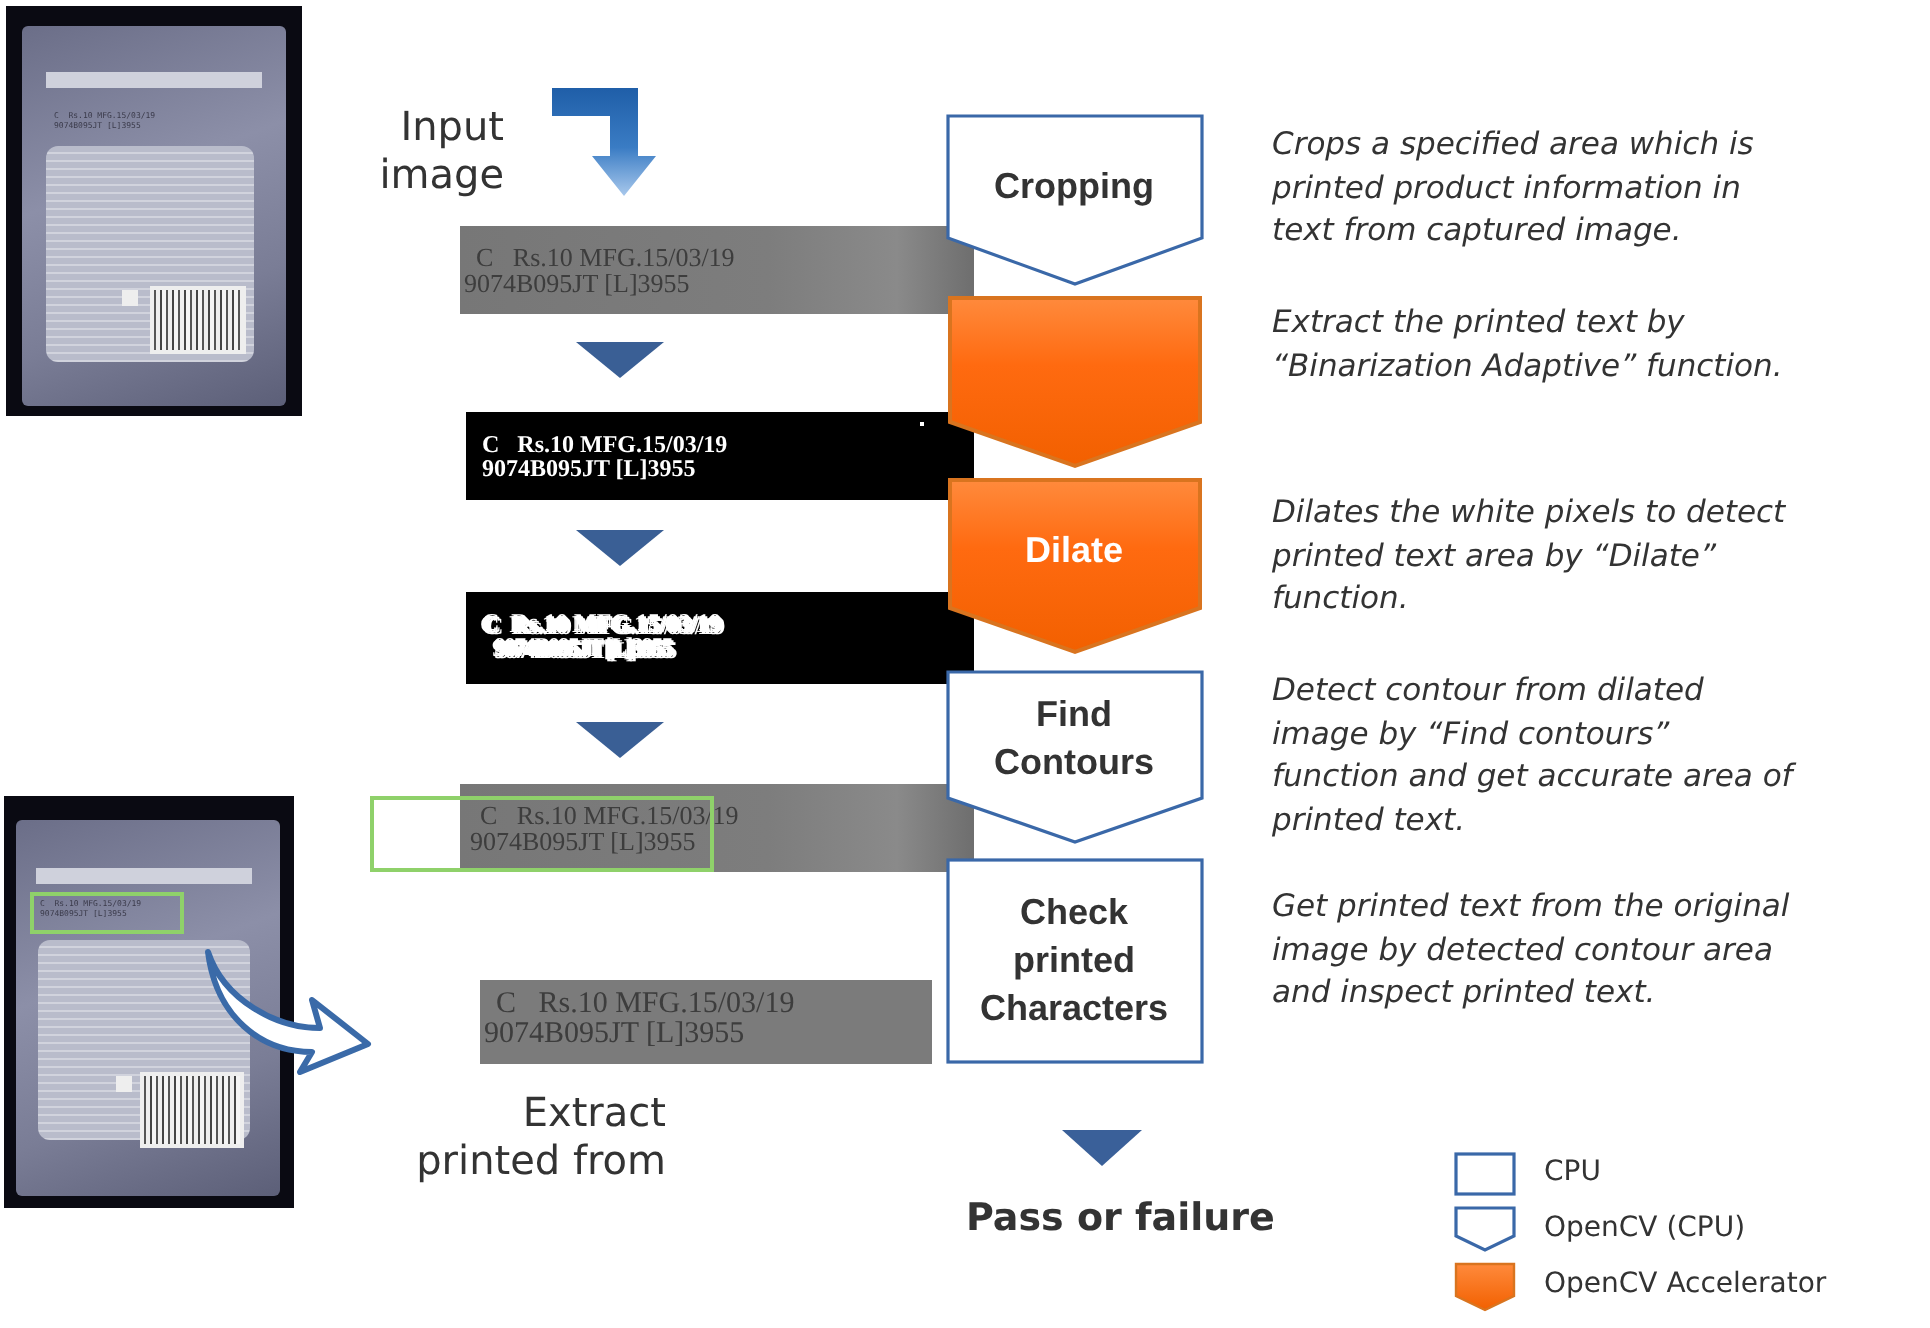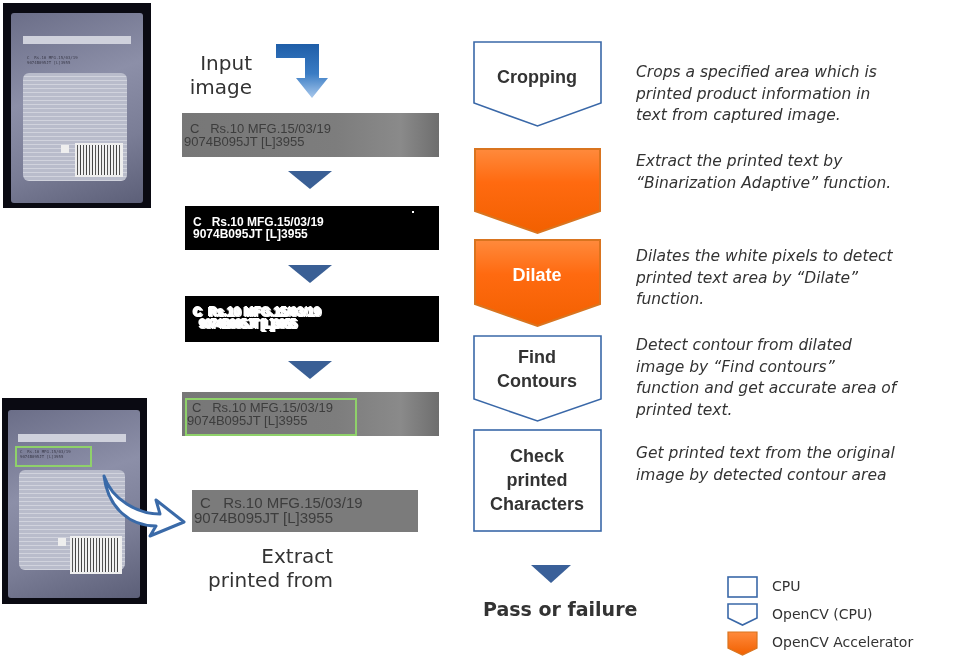--- a/index.html
+++ b/index.html
@@ -12,21 +12,21 @@
     .bag { position: absolute; background: linear-gradient(160deg, #6b6e88 0%, #8c8fa8 40%, #7a7d96 70%, #5c5f78 100%);
            border-radius: 3px; }
     .bag-strip { position: absolute; background: #cfd1dc; height: 8px; }
     .bag-label { position: absolute; background: #b9bccb; border-radius: 6px;
                  background-image: repeating-linear-gradient(0deg, rgba(255,255,255,0.35) 0 1px, transparent 1px 4px); }
     .barcode { position: absolute; background: repeating-linear-gradient(90deg, #555 0 1px, #eee 1px 3px, #444 3px 4px, #f4f4f4 4px 6px); border: 2px solid #eee; }
     .sqbox { position: absolute; width: 8px; height: 8px; background: #eee; }
     .code-hint { position: absolute; font-family: "DejaVu Sans Mono", monospace; font-size: 4px; line-height: 5px; color: #3a3a4a; white-space: pre; }
 
     
-    .strip { position: absolute; font-family: Liberation Sans, sans-serif; white-space: pre; overflow: hidden; }
+    .strip { position: absolute; font-family: Liberation Serif, serif; white-space: pre; overflow: hidden; margin-left: 48px; }
     .strip.gray { background: linear-gradient(90deg, #777 0%, #7d7d7d 60%, #8a8a8a 85%, #6e6e6e 100%); color: #3d3d3d; }
     .strip.black { background: #000; color: #fff; font-weight: bold; }
     .strip .ln { display: block; }
     .greenbox { position: absolute; border: 2px solid #8fd16a; }
 
     
     .tri { position: absolute; width: 0; height: 0; border-left: 22px solid transparent; border-right: 22px solid transparent;
            border-top: 18px solid #3a5f95; }
     .tri-small { border-left: 20px solid transparent; border-right: 20px solid transparent; border-top: 18px solid #3a6099; }
 
@@ -122,21 +122,21 @@
 <div class="strip gray" style="left:192px; top:490px; width:226px; height:42px; font-size:15px; line-height:15px; background:#7b7b7b;">
   <span class="ln" style="position:absolute; left:8px; top:5px;">C   Rs.10 MFG.15/03/19</span>
   <span class="ln" style="position:absolute; left:2px; top:20px;">9074B095JT [L]3955</span>
 </div>
 
 <div class="biglabel" style="left:160px; top:544px; width:125px;margin-left:48px;">
   <span style="display:block">Extract</span>
   <span style="display:block">printed from</span>
 </div>
 
-<div class="flow" style="left:473px; top:41px; height:86px;">
+<div class="flow" style="left:473px; top:57px; height:86px;">
   <svg width="130" height="88">
     <path d="M1 1 H128 V62 L64.5 85 L1 62 Z" fill="#ffffff" stroke="#3a68a8" stroke-width="1.6"></path>
   </svg>
   <div class="txt" style="top:24px; color:#333;">
     <span style="display:block">Cropping</span>
   </div>
 </div>
 
 <div class="flow" style="left:473px; top:147px; height:86px;">
   <svg width="130" height="90">
@@ -207,20 +207,21 @@
 </div>
 <div class="desc" style="top:335px;">
   <span class="ln">Detect contour from dilated</span>
   <span class="ln">image by “Find contours”</span>
   <span class="ln">function and get accurate area of</span>
   <span class="ln">printed text.</span>
 </div>
 <div class="desc" style="top:443px;">
   <span class="ln">Get printed text from the original</span>
   <span class="ln">image by detected contour area</span>
+  <span class="ln">and inspect printed text.</span>
 </div>
 
 <div class="legend-item" style="top:575px;">
   <svg class="abs" style="left:0; top:1px;" width="32" height="22">
     <rect x="1" y="1" width="29" height="20" fill="#fff" stroke="#3a68a8" stroke-width="1.6"></rect>
   </svg>
   <span class="lbl">CPU</span>
 </div>
 <div class="legend-item" style="top:603px;">
   <svg class="abs" style="left:0; top:0;" width="32" height="24">

